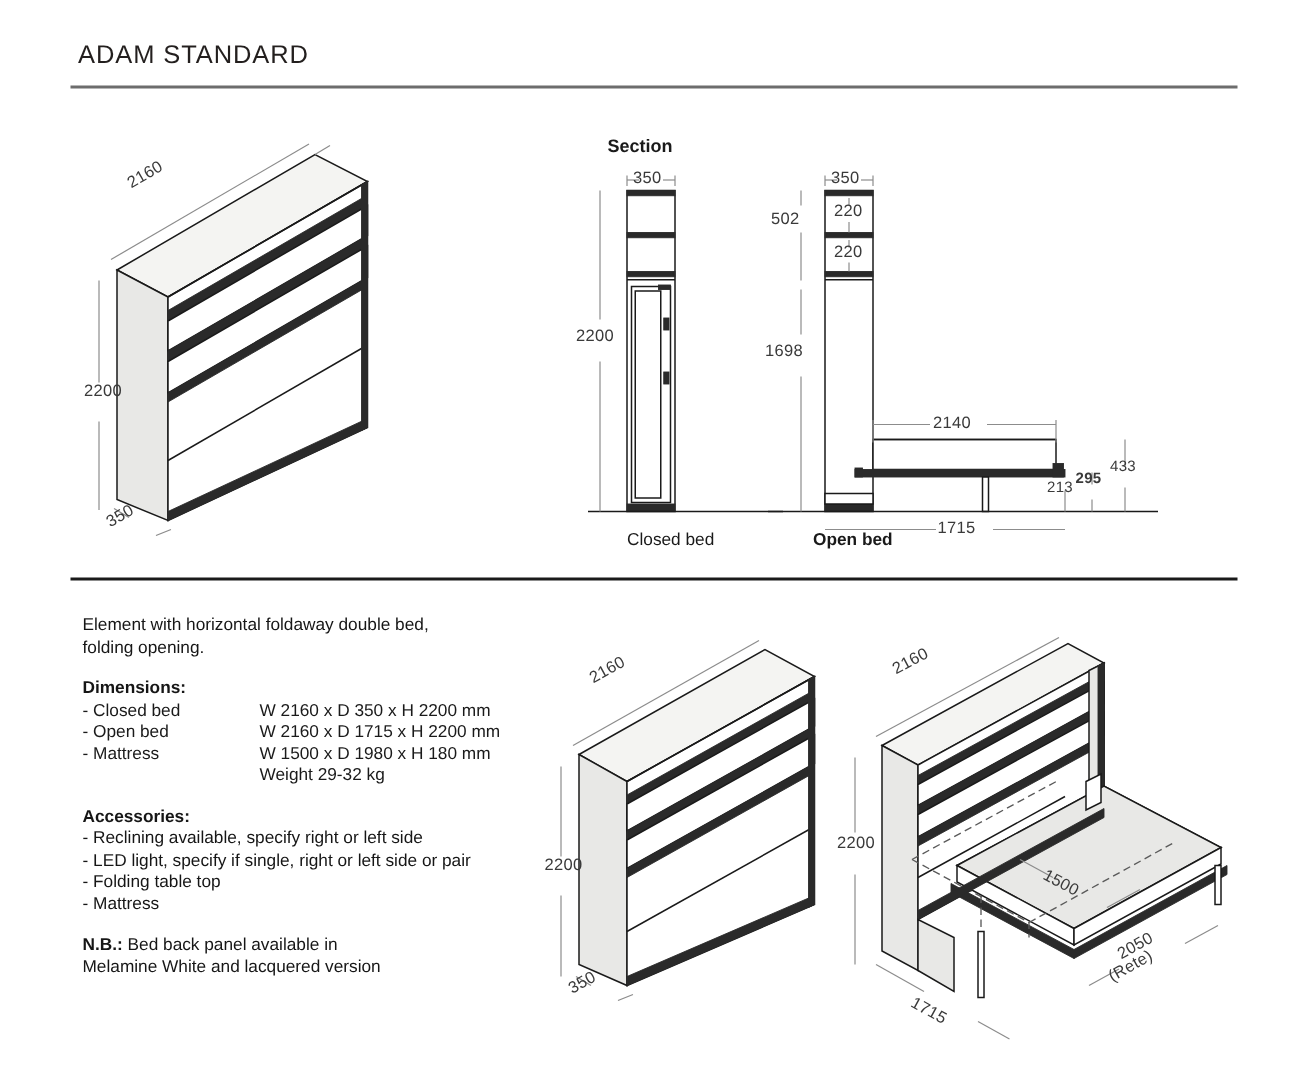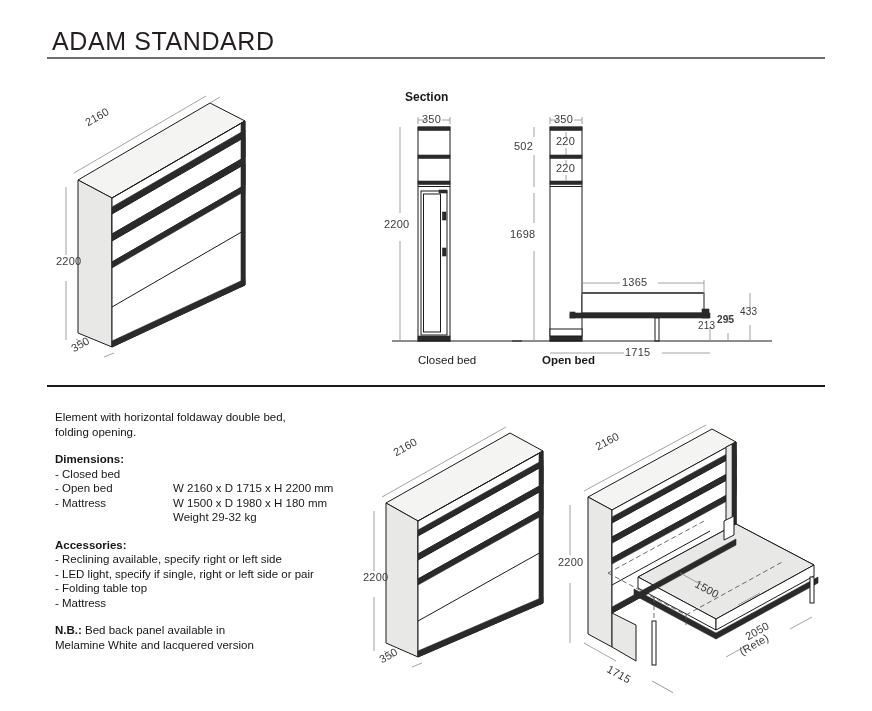--- a/index.html
+++ b/index.html
@@ -1,21 +1,21 @@
 <!DOCTYPE html>
 <html><head>
 <meta charset="utf-8">
 <style>
   html,body{margin:0;padding:0;background:#ffffff;}
   body{width:872px;height:711px;position:relative;overflow:hidden;
        font-family:"Liberation Sans",sans-serif;color:#1a1a1a;}
   .page{position:absolute;inset:0;}
 
   
-  .hdr-title{position:absolute;left:52px;top:27px;font-size:25px;letter-spacing:.6px;
+  .hdr-title{position:absolute;left:52px;top:27px;font-size:17px;letter-spacing:.6px;
              font-weight:400;color:#231f1e;white-space:nowrap;}
   .hdr-rule{position:absolute;left:47px;top:57px;width:778px;height:2px;
             background:#6d6d6d;}
   .mid-rule{position:absolute;left:47px;top:385px;width:778px;height:2px;
             background:#1a1a1a;}
 
   
   .dwg{position:absolute;}
   .lbl{position:absolute;font-size:11px;color:#3a3a3a;white-space:nowrap;
        font-family:"Liberation Sans",sans-serif;letter-spacing:.2px;}
@@ -176,37 +176,38 @@
       <line class="dim" x1="216" y1="200" x2="216" y2="208"></line>
       <line class="dim" x1="216" y1="218" x2="216" y2="226"></line>
       <line class="dim" x1="238" y1="178" x2="238" y2="196"></line>
       <line class="dim" x1="238" y1="210" x2="238" y2="226"></line>
     </svg>
     <div class="lbl" style="left:42px;top:-2px;">350</div>
     <div class="lbl" style="left:2px;top:25px;">502</div>
     <div class="lbl" style="left:44px;top:20px;">220</div>
     <div class="lbl" style="left:44px;top:47px;">220</div>
     <div class="lbl" style="left:-2px;top:113px;">1698</div>
-    <div class="lbl" style="left:110px;top:161px;">1365</div>
+    <div class="lbl" style="left:110px;top:161px;">2140</div>
     <div class="lbl" style="left:113px;top:231px;">1715</div>
     <div class="lbl sm" style="left:186px;top:205px;">213</div>
     <div class="lbl sm" style="left:205px;top:199px;font-weight:bold;">295</div>
     <div class="lbl sm" style="left:228px;top:191px;">433</div>
   </div>
   <div class="cap" style="left:542px;top:354px;font-weight:bold;">Open bed</div>
 
   <div class="mid-rule"></div>
 
   <div class="txtblock">
     <div class="tb-line">Element with horizontal foldaway double bed,</div>
     <div class="tb-line">folding opening.</div>
     <div class="tb-gap"></div>
     <div class="tb-line bold">Dimensions:</div>
     <div class="dim-row">
       <span class="dim-k">- Closed bed</span>
+      <span class="dim-v">W 2160 x D 350 x H 2200 mm</span>
     </div>
     <div class="dim-row">
       <span class="dim-k">- Open bed</span>
       <span class="dim-v">W 2160 x D 1715 x H 2200 mm</span>
     </div>
     <div class="dim-row">
       <span class="dim-k">- Mattress</span>
       <span class="dim-v">W 1500 x D 1980 x H 180 mm</span>
     </div>
     <div class="dim-row">

